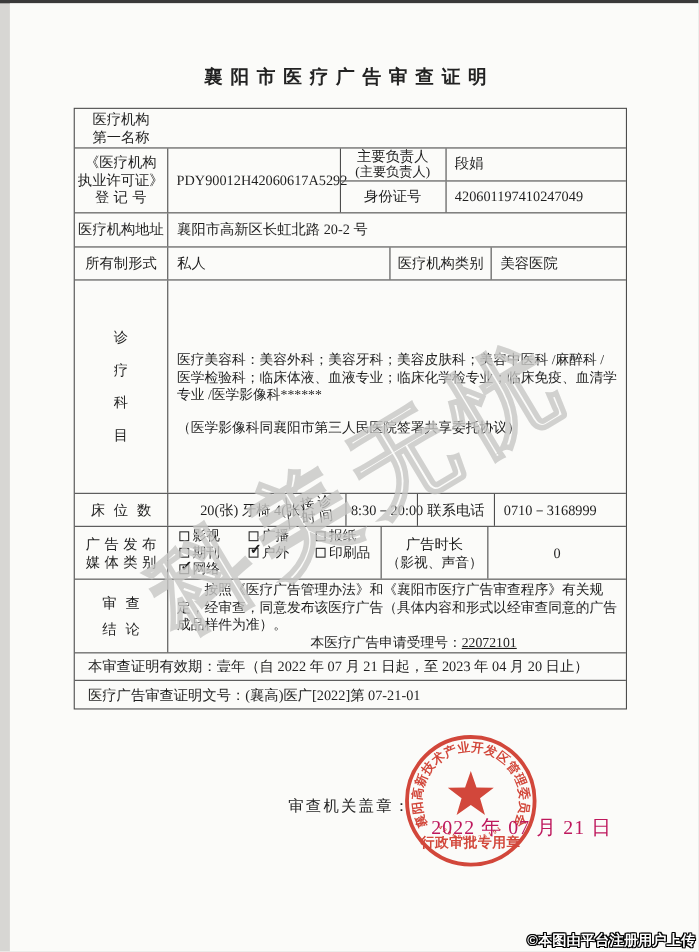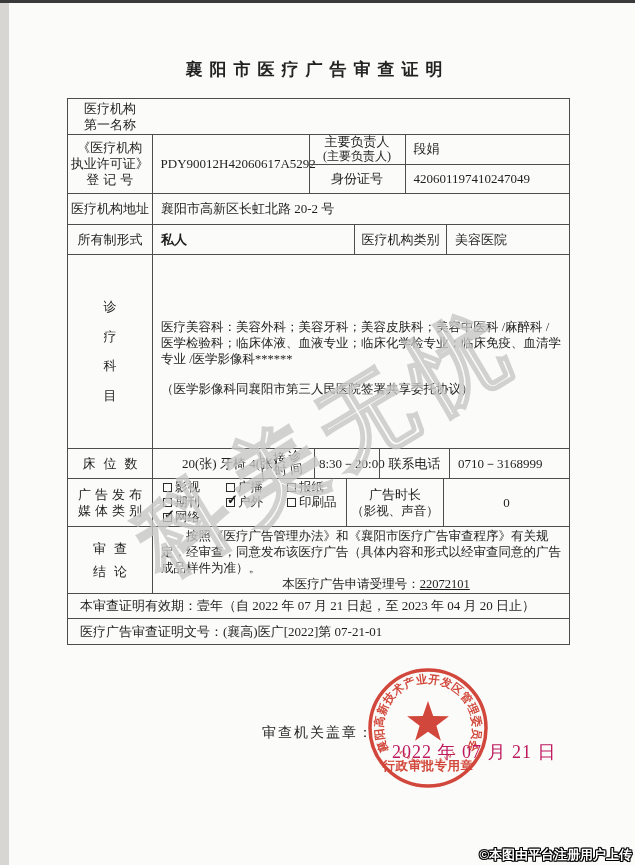--- a/index.html
+++ b/index.html
@@ -119,21 +119,21 @@
     </div>
   </div>
 
   <div class="tr r3">
     <div class="td first w-label label-cell">医疗机构地址</div>
     <div class="td value-cell" style="flex:1;">襄阳市高新区长虹北路 20-2 号</div>
   </div>
 
   <div class="tr r4">
     <div class="td first w-label label-cell">所有制形式</div>
-    <div class="td value-cell" style="width:202px;font-weight:bold;">私人</div>
+    <div class="td value-cell" style="width:202px;">私人</div>
     <div class="td label-cell" style="width:92px;">医疗机构类别</div>
     <div class="td value-cell" style="flex:1;">美容医院</div>
   </div>
 
   <div class="tr r5">
     <div class="td first w-label label-cell dept-label">
       <span>诊</span>
       <span>疗</span>
       <span>科</span>
       <span>目</span>

